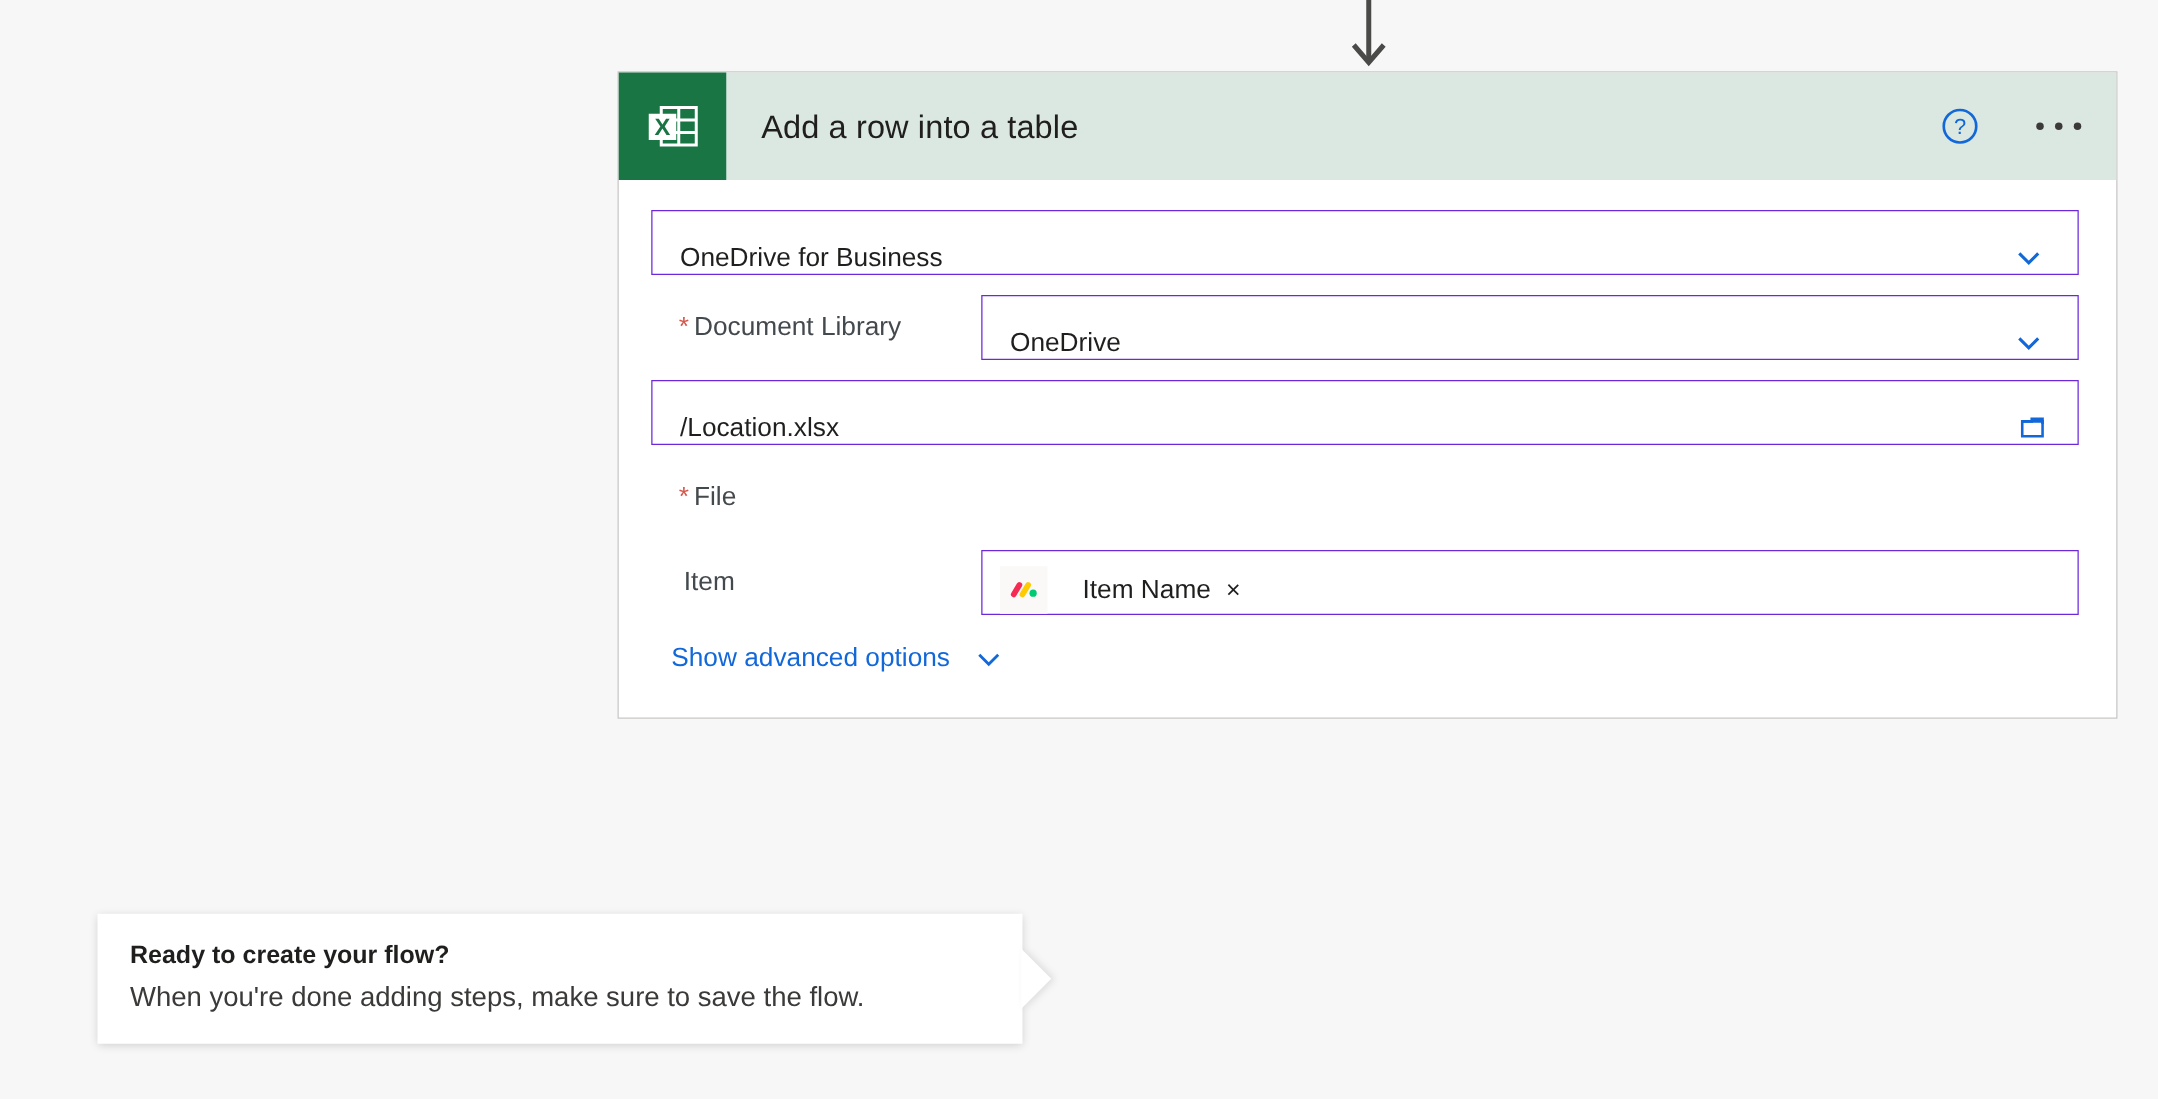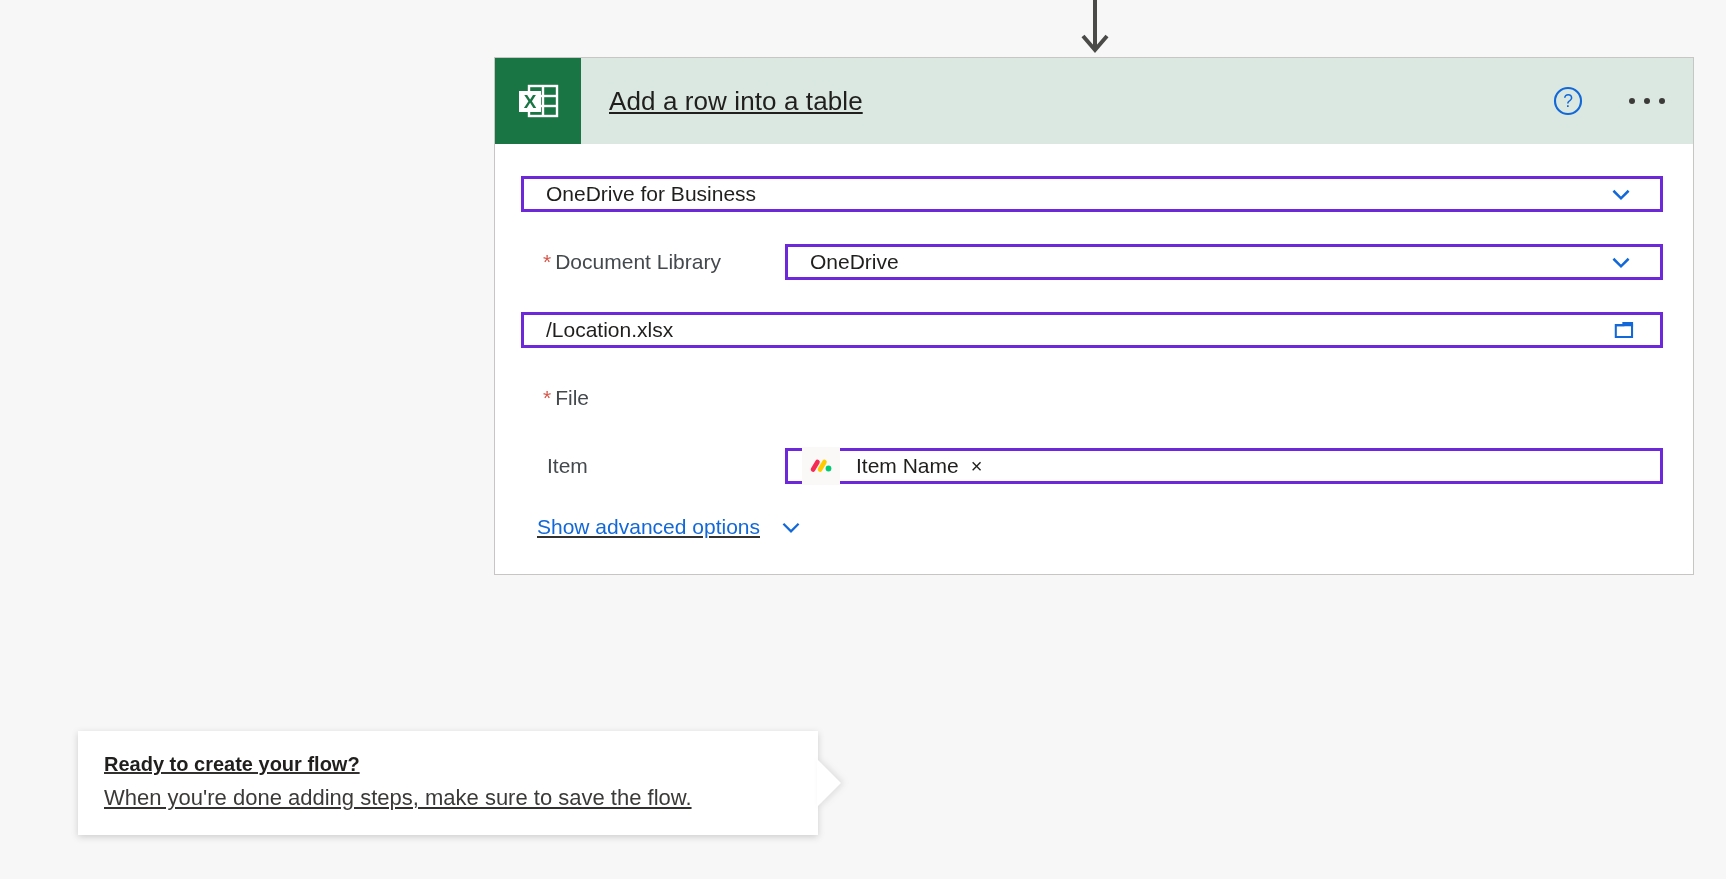--- a/index.html
+++ b/index.html
@@ -53,21 +53,20 @@
     display: flex;
     align-items: center;
     justify-content: center;
   }
   #card-title {
     font-size: 26px;
     color: #201f1e;
     margin-left: 28px;
     letter-spacing: .1px;
     white-space: nowrap;
-    text-decoration: underline;
   }
   #header-actions {
     position: absolute;
     right: 26px;
     top: 50%;
     transform: translateY(-50%);
     display: flex;
     align-items: center;
     gap: 44px;
   }
@@ -111,25 +110,25 @@
     box-sizing: border-box;
     white-space: nowrap;
   }
   .req-star {
     color: #d6564b;
     margin-right: 4px;
     font-size: 21px;
   }
   .field-control {
     flex: 1 1 auto;
-    height: 36px;
-    border: 3px solid #6d28d9;
+    height: 52px;
+    border: 1px solid #6d28d9;
     background: #ffffff;
     display: flex;
-    align-items: center;
+    align-items: flex-end;
     padding: 0 14px 0 22px;
     box-sizing: border-box;
     position: relative;
   }
   .field-value {
     font-size: 21px;
     color: #201f1e;
     flex: 1 1 auto;
     white-space: nowrap;
     overflow: hidden;
@@ -162,40 +161,39 @@
     height: 38px;
     background: #faf9f8;
     display: flex;
     align-items: center;
     justify-content: center;
     flex: 0 0 38px;
   }
   .token-label {
     font-size: 21px;
     color: #201f1e;
-    margin-left: 16px;
+    margin-left: 28px;
     white-space: nowrap;
   }
   .token-remove {
     font-size: 20px;
     color: #201f1e;
     margin-left: 12px;
     cursor: pointer;
     line-height: 1;
   }
 
   
   #advanced-options-row {
     display: flex;
     align-items: center;
     margin-top: 22px;
     padding-left: 16px;
     cursor: pointer;
     width: max-content;
-    text-decoration: underline;
   }
   #advanced-options-label {
     font-size: 21px;
     color: #0f6cbd;
     color: #1268d8;
   }
   #advanced-chevron {
     width: 26px;
     height: 26px;
     margin-left: 18px;
@@ -210,21 +208,20 @@
     height: 120px;
   }
   #flow-callout {
     position: absolute;
     left: 78px;
     top: 11px;
     width: 740px;
     height: 104px;
     background: #ffffff;
     box-shadow: 0 2px 7px rgba(0,0,0,.17);
-    text-decoration: underline;
   }
   #flow-callout-inner {
     padding: 22px 26px 0 26px;
   }
   #callout-title {
     font-size: 20px;
     font-weight: bold;
     color: #201f1e;
     margin-bottom: 9px;
   }

